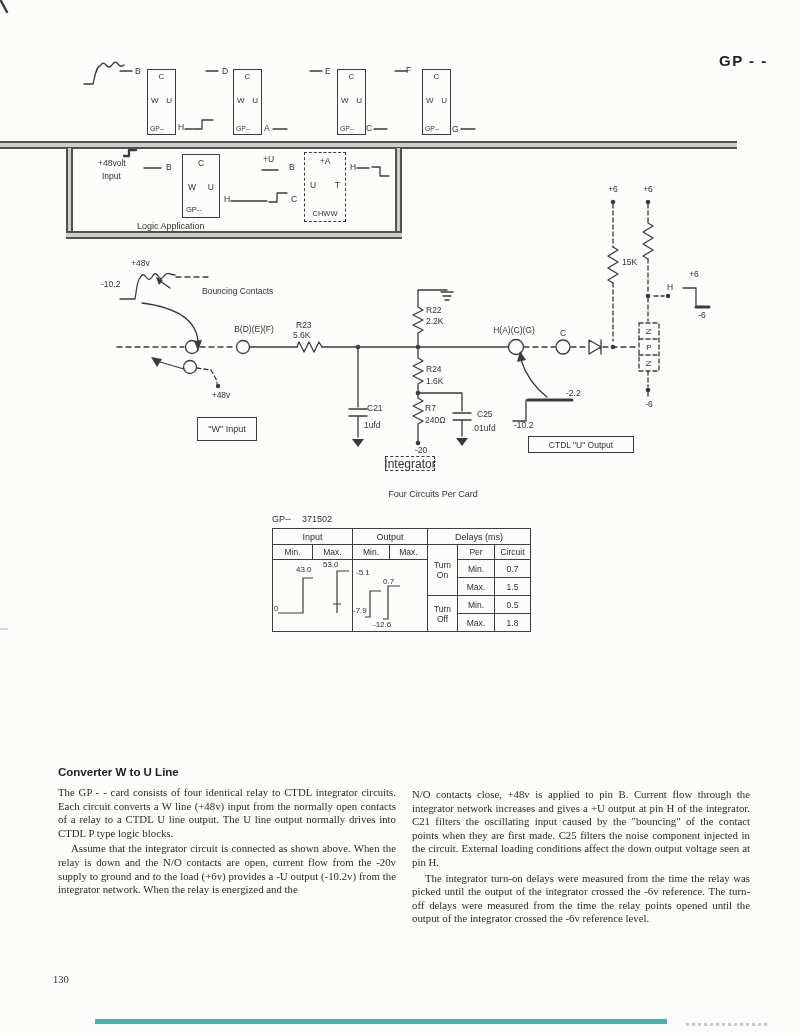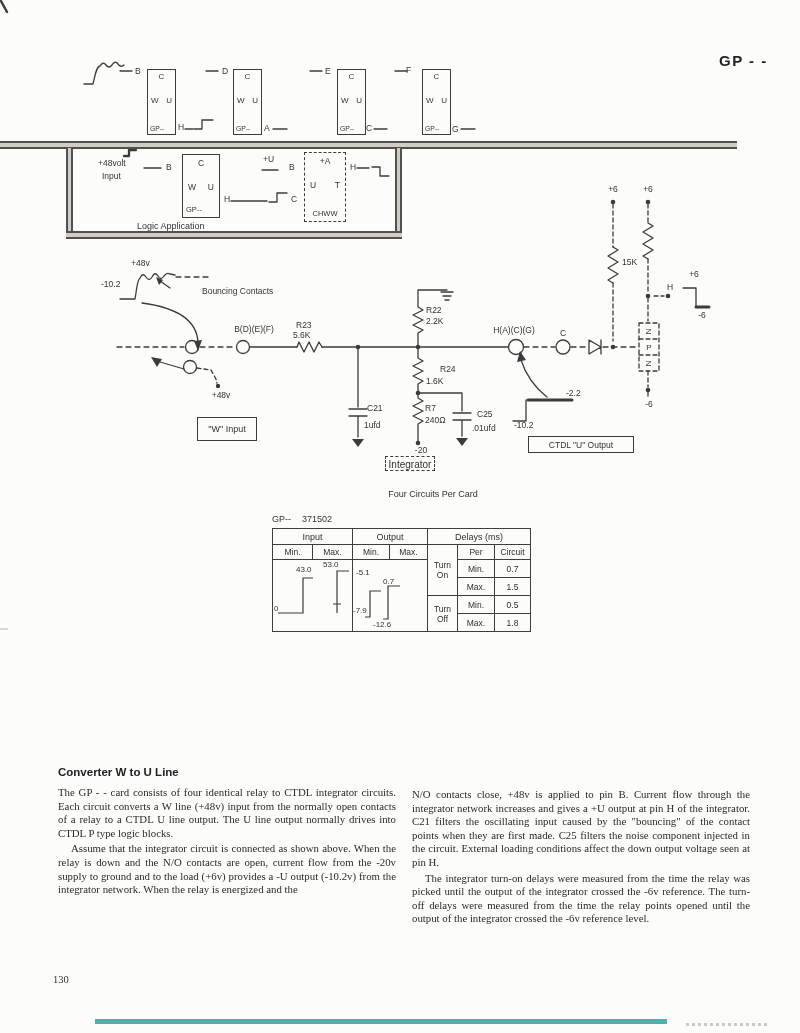--- a/index.html
+++ b/index.html
@@ -24,21 +24,21 @@
   .blk2 .b{position:absolute;left:3px;bottom:3px;font-size:7.5px;}
   .blk2 .bc{position:absolute;left:0;right:0;bottom:3px;text-align:center;font-size:7.5px;}
   
   .band{position:absolute;height:8px;box-sizing:border-box;background:#cfcdc8;
         border-top:2px solid #53514c;border-bottom:2px solid #53514c;}
   .vband{position:absolute;width:7px;box-sizing:border-box;background:#cfcdc8;
         border-left:2px solid #53514c;border-right:2px solid #53514c;}
   
   .tagbox{position:absolute;border:1.2px solid #3c3c3c;box-sizing:border-box;
           display:flex;align-items:center;justify-content:center;font-size:8.5px;}
-  .tagbox.dash{border:1px dashed #3c3c3c;font-size:10px;align-items:flex-end;}
+  .tagbox.dash{border:1px dashed #3c3c3c;font-size:12px;}
   
   .tcell{position:absolute;width:20px;height:16px;display:flex;align-items:center;justify-content:center;font-size:8px;}
   .rot span{display:inline-block;transform:rotate(90deg);}
   
   table.spec{position:absolute;left:272px;top:528px;border-collapse:collapse;table-layout:fixed;
              font:8.5px "Liberation Sans",sans-serif;color:#2f2f2f;}
   table.spec td,table.spec th{border:1.5px solid #3e3e3e;padding:0;text-align:center;
              font-weight:normal;vertical-align:middle;}
   table.spec th.h1{font-size:9px;}
   td.wf{position:relative;}
@@ -220,21 +220,21 @@
   <span class="lbl" style="left:101px;top:280px;">-10.2</span>
   <span class="lbl" style="left:158px;top:287px;padding-left:44px;">Bouncing Contacts</span>
   <span class="lbl ctr" style="left:221px;top:391px;">+48v</span>
   <span class="lbl ctr" style="left:254px;top:325px;">B(D)(E)(F)</span>
   <span class="lbl" style="left:296px;top:321px;">R23</span>
   <span class="lbl" style="left:293px;top:331px;">5.6K</span>
   <span class="lbl" style="left:367px;top:404px;">C21</span>
   <span class="lbl" style="left:364px;top:421px;">1ufd</span>
   <span class="lbl" style="left:426px;top:306px;">R22</span>
   <span class="lbl" style="left:426px;top:317px;">2.2K</span>
-  <span class="lbl" style="left:440px;top:365px;">R24</span>
+  <span class="lbl" style="left:426px;top:365px;">R24</span>
   <span class="lbl" style="left:426px;top:377px;">1.6K</span>
   <span class="lbl" style="left:425px;top:404px;">R7</span>
   <span class="lbl" style="left:425px;top:416px;">240Ω</span>
   <span class="lbl" style="left:477px;top:410px;">C25</span>
   <span class="lbl" style="left:472px;top:424px;">.01ufd</span>
   <span class="lbl ctr" style="left:421px;top:446px;">-20</span>
   <div class="tagbox dash" style="left:385px;top:456px;width:50px;height:15px;">
     <span>Integrator</span>
   </div>
   <div class="tagbox" style="left:197px;top:417px;width:60px;height:24px;font-size:9px;">

